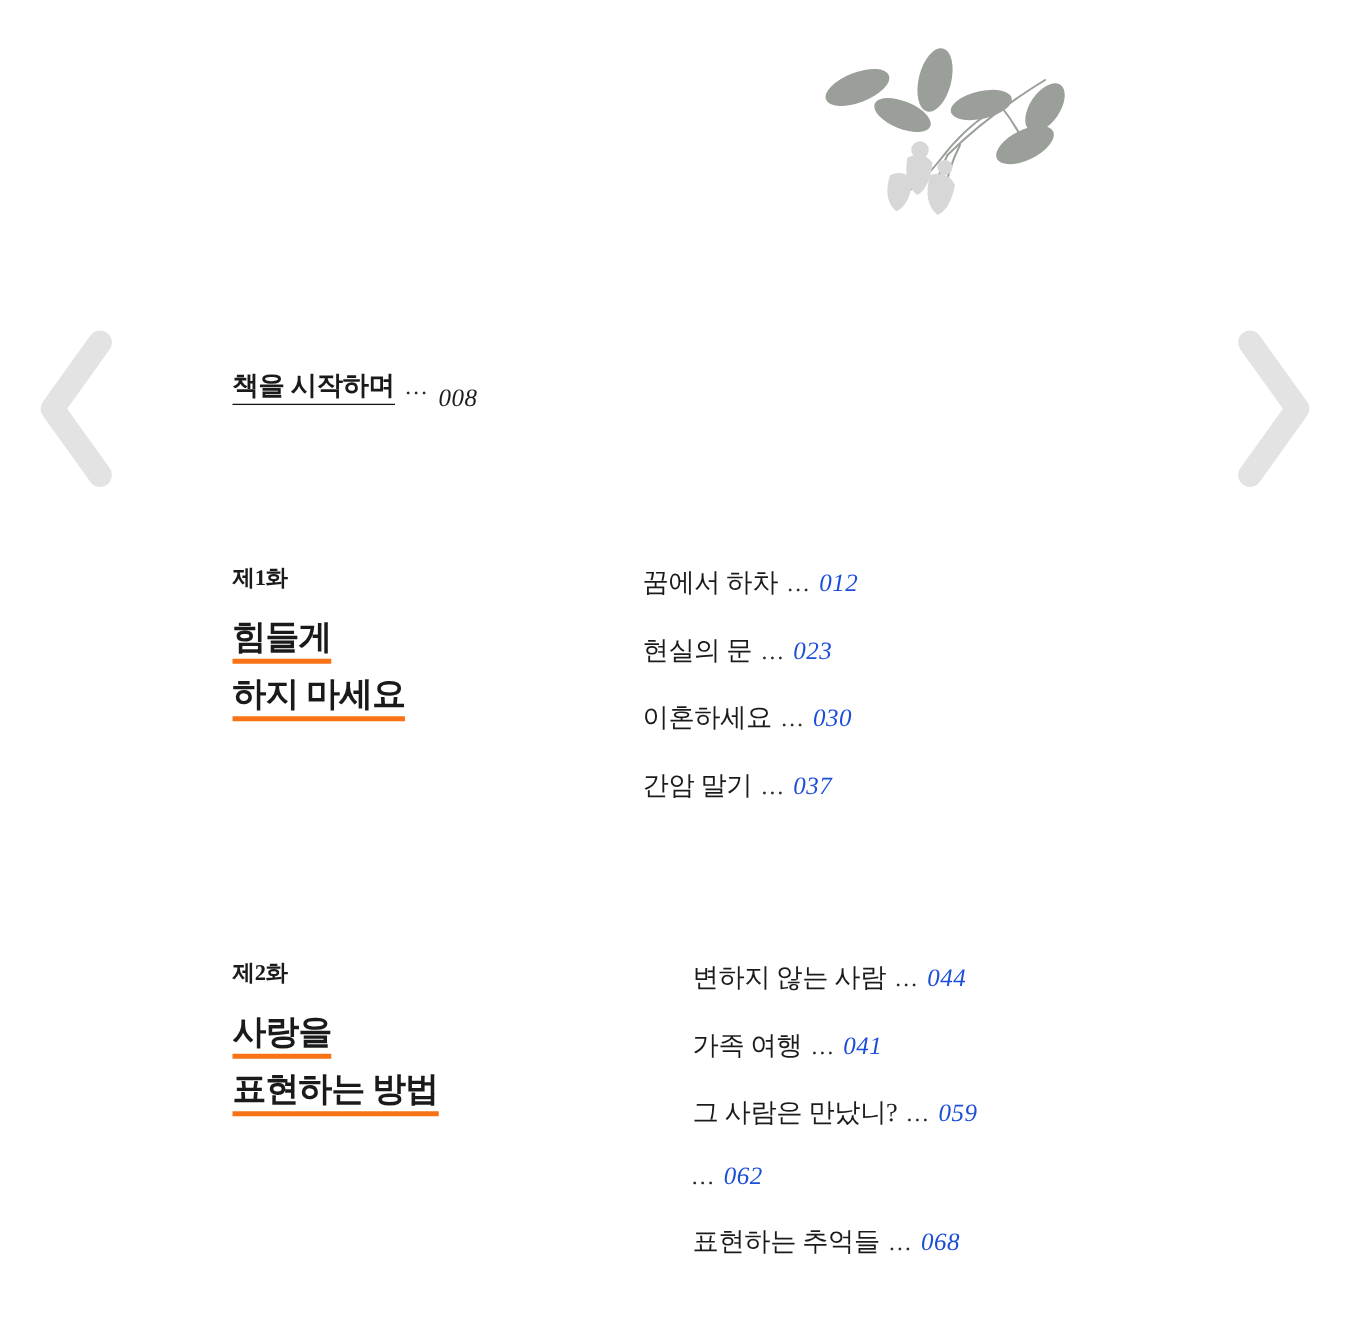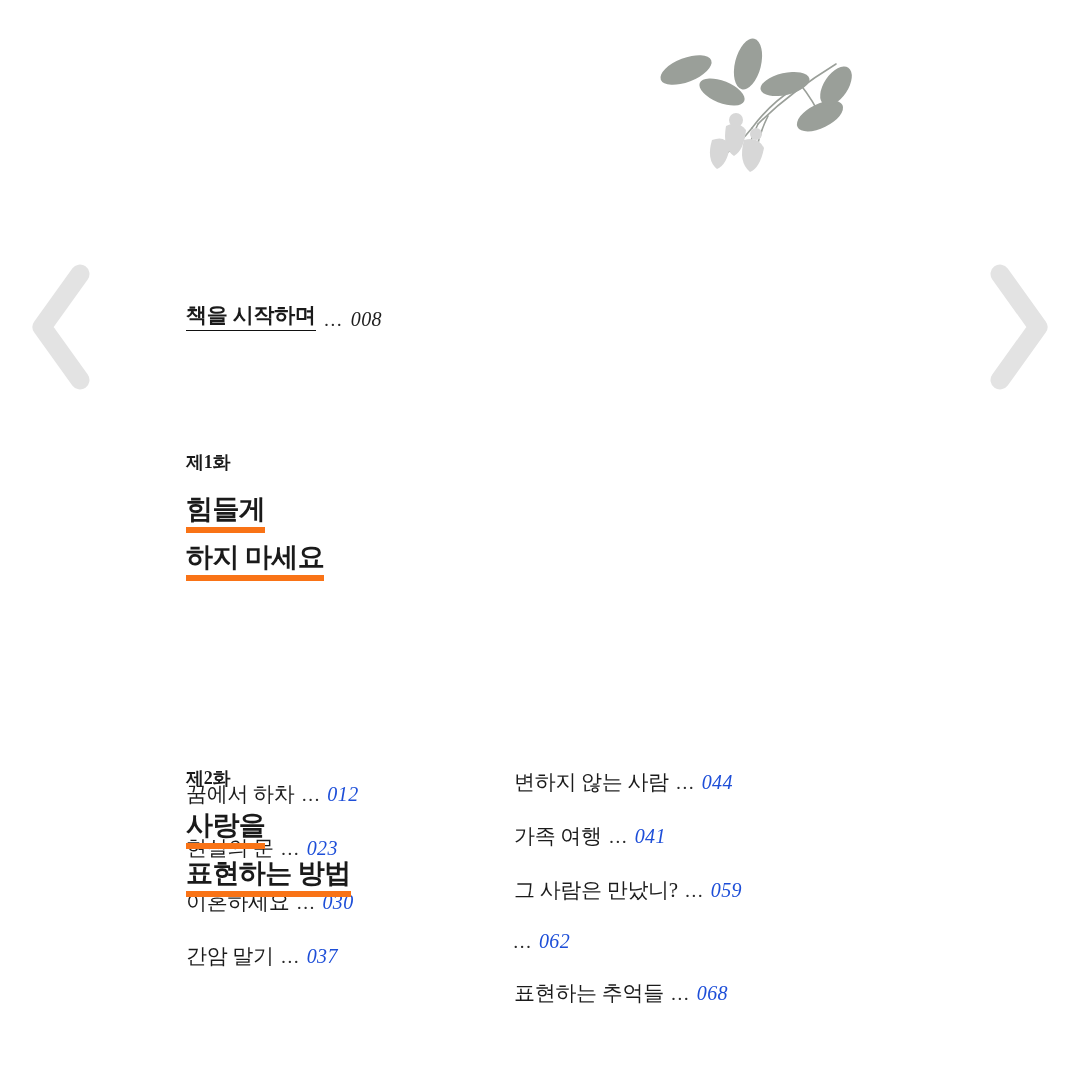--- a/index.html
+++ b/index.html
@@ -44,21 +44,21 @@
     top: 0;
     width: 1080px;
     height: 1067px;
   }
 
   .preface-row {
     position: absolute;
     left: 186px;
     top: 289px;
     display: flex;
-    align-items: flex-end;
+    align-items: center;
     gap: 9px;
   }
   .preface-title {
     font-size: 21px;
     font-weight: 700;
     letter-spacing: -0.2px;
     border-bottom: 1.5px solid #111;
     padding-bottom: 3px;
     line-height: 1.15;
   }
@@ -75,42 +75,42 @@
     margin-top: 19px;
   }
 
   .chapter {
     position: absolute;
     left: 186px;
     width: 820px;
     display: flex;
     align-items: flex-start;
   }
-  .chapter.ch1 { top: 450px; flex-direction: column; }
-  .chapter.ch2 { top: 766px; }
+  .chapter.ch1 { top: 450px; }
+  .chapter.ch2 { top: 766px; gap: 40px; }
 
   .chapter-left {
     width: 328px;
     flex: 0 0 328px;
   }
   .chapter-number {
     font-size: 18px;
     font-weight: 700;
     color: #1a1a1a;
     letter-spacing: -0.3px;
     margin-bottom: 22px;
   }
   .chapter-title-line {
     display: block;
     width: fit-content;
     font-size: 27px;
     font-weight: 700;
     letter-spacing: -0.6px;
     line-height: 1.0;
-    border-bottom: 6px solid #f97316;
+    border-bottom: 4px solid #f97316;
     padding-bottom: 4px;
     margin-bottom: 11px;
   }
 
   .chapter-right {
     flex: 1 1 auto;
     padding-top: 2px;
   }
   .entry {
     display: flex;

